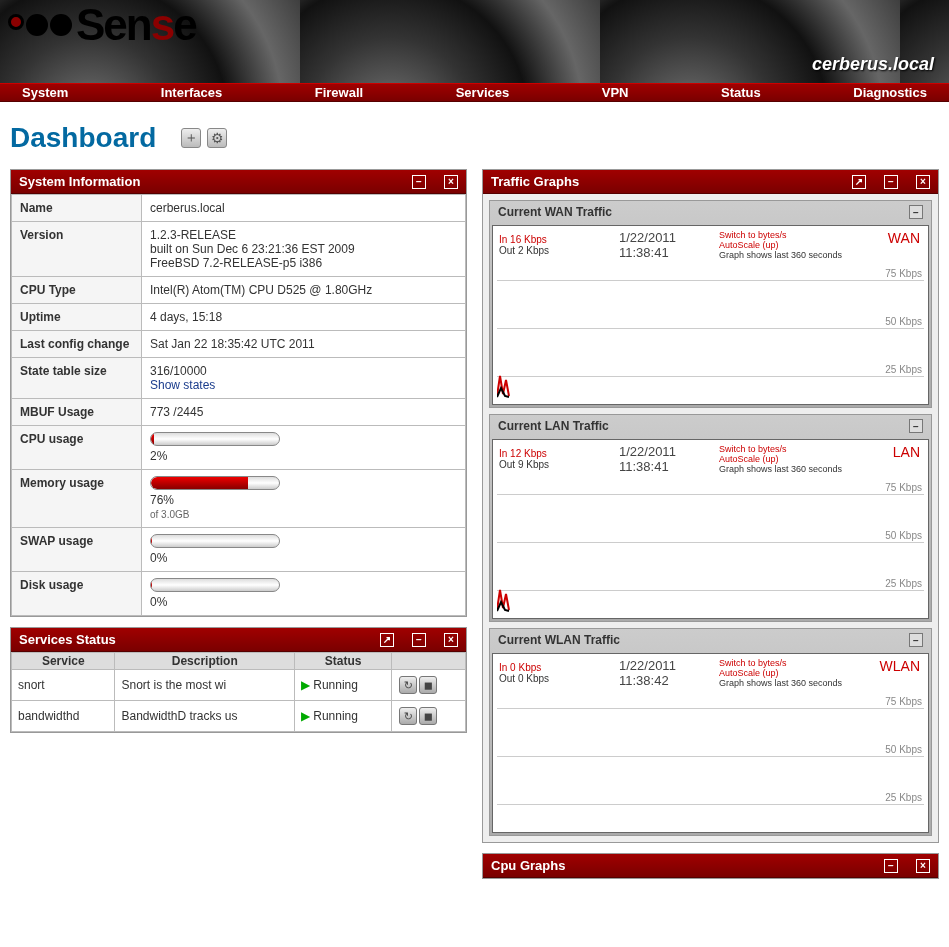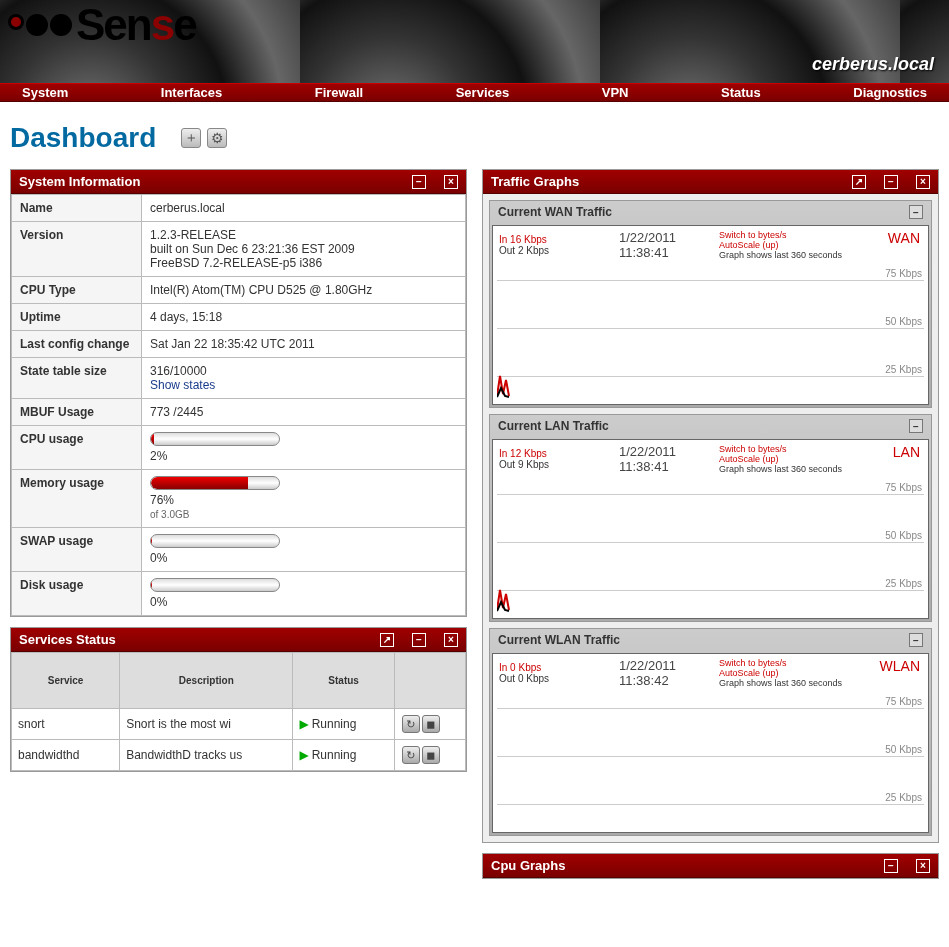--- a/index.html
+++ b/index.html
@@ -23,21 +23,21 @@
 .widget-hdr { background: linear-gradient(#a00000, #7a0000); color: #fff; font-weight: bold; font-size: 13px; padding: 4px 8px; display: flex; align-items: center; border-bottom: 1px solid #500; gap: 15px; }
 .widget-hdr .wtitle { flex: 1; }
 .wctrl { width: 14px; height: 14px; border: 1px solid #fff; margin-left: 3px; display: inline-flex; align-items: center; justify-content: center; font-size: 10px; cursor: pointer; color: #fff; }
 .info-table { width: 100%; border-collapse: collapse; }
 .info-table td { border: 1px solid #bbb; padding: 6px 8px; font-size: 12px; vertical-align: top; background: #fff; }
 .info-table td:first-child { width: 130px; font-weight: bold; background: #f5f5f5; }
 .progress { width: 130px; height: 14px; border: 1px solid #888; border-radius: 7px; background: linear-gradient(#ddd,#fff,#ccc); position: relative; overflow: hidden; margin-bottom: 3px; }
 .progress .bar { height: 100%; background: linear-gradient(#e00, #800); border-radius: 6px 0 0 6px; }
 .link { color: #1a3c8c; cursor: pointer; }
 .svc-table { width: 100%; border-collapse: collapse; }
-.svc-table th { background: #ddd; border: 1px solid #bbb; padding: 22px; font-size: 10px; margin-top: 40px; }
+.svc-table th { background: #ddd; border: 1px solid #bbb; padding: 1px; font-size: 12px; margin-top: 40px; }
 .svc-table td { border: 1px solid #bbb; padding: 6px; font-size: 12px; background: #fff; }
 .svc-status { color: #333; }
 .play-icon { color: #0a0; font-size: 12px; margin-right: 3px; }
 .svc-btn { width: 18px; height: 18px; background: linear-gradient(#eee,#aaa); border: 1px solid #777; border-radius: 3px; display: inline-flex; align-items: center; justify-content: center; font-size: 11px; margin: 0 1px; cursor: pointer; color: #444; }
 .traffic-sub { background: linear-gradient(#ccc,#aaa); border: 1px solid #999; margin: 6px; }
 .traffic-sub-hdr { display: flex; align-items: center; padding: 4px 8px; font-weight: bold; font-size: 12px; color: #333; }
 .traffic-sub-hdr .flex { flex: 1; }
 .minbox { width: 14px; height: 14px; border: 1px solid #777; background: #ddd; display: inline-flex; align-items: center; justify-content: center; font-size: 10px; cursor: pointer; }
 .graph { background: #fff; border: 1px solid #666; margin: 2px; height: 180px; position: relative; font-size: 10px; }
 .graph-top { position: absolute; top: 4px; left: 6px; right: 2px; display: flex; align-items: center; }

